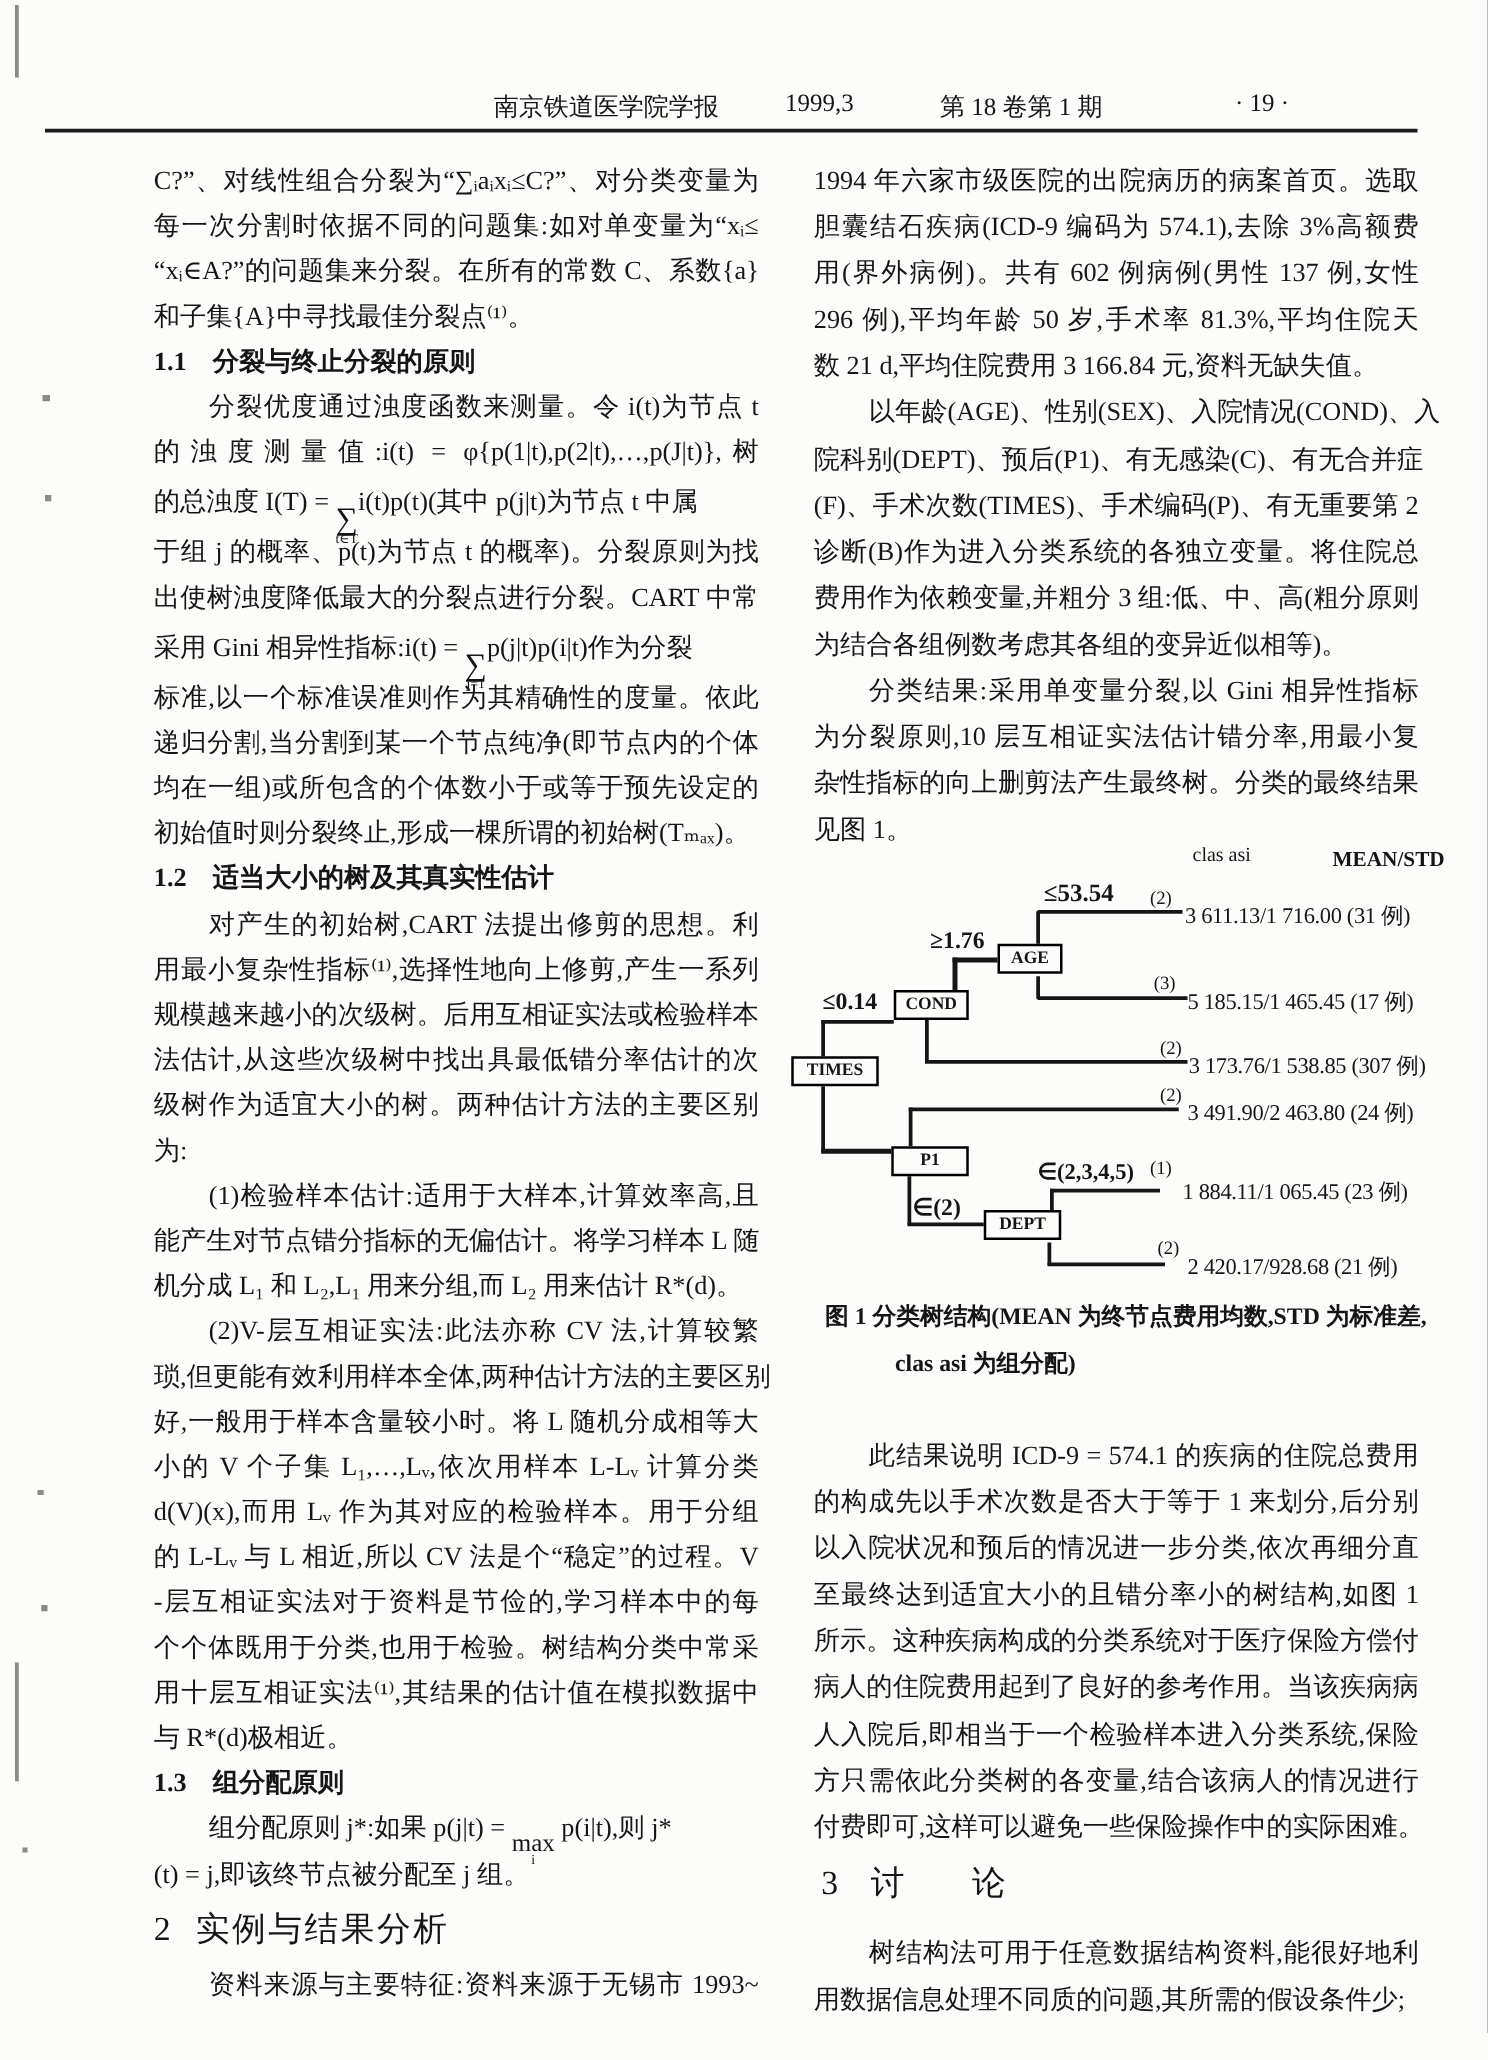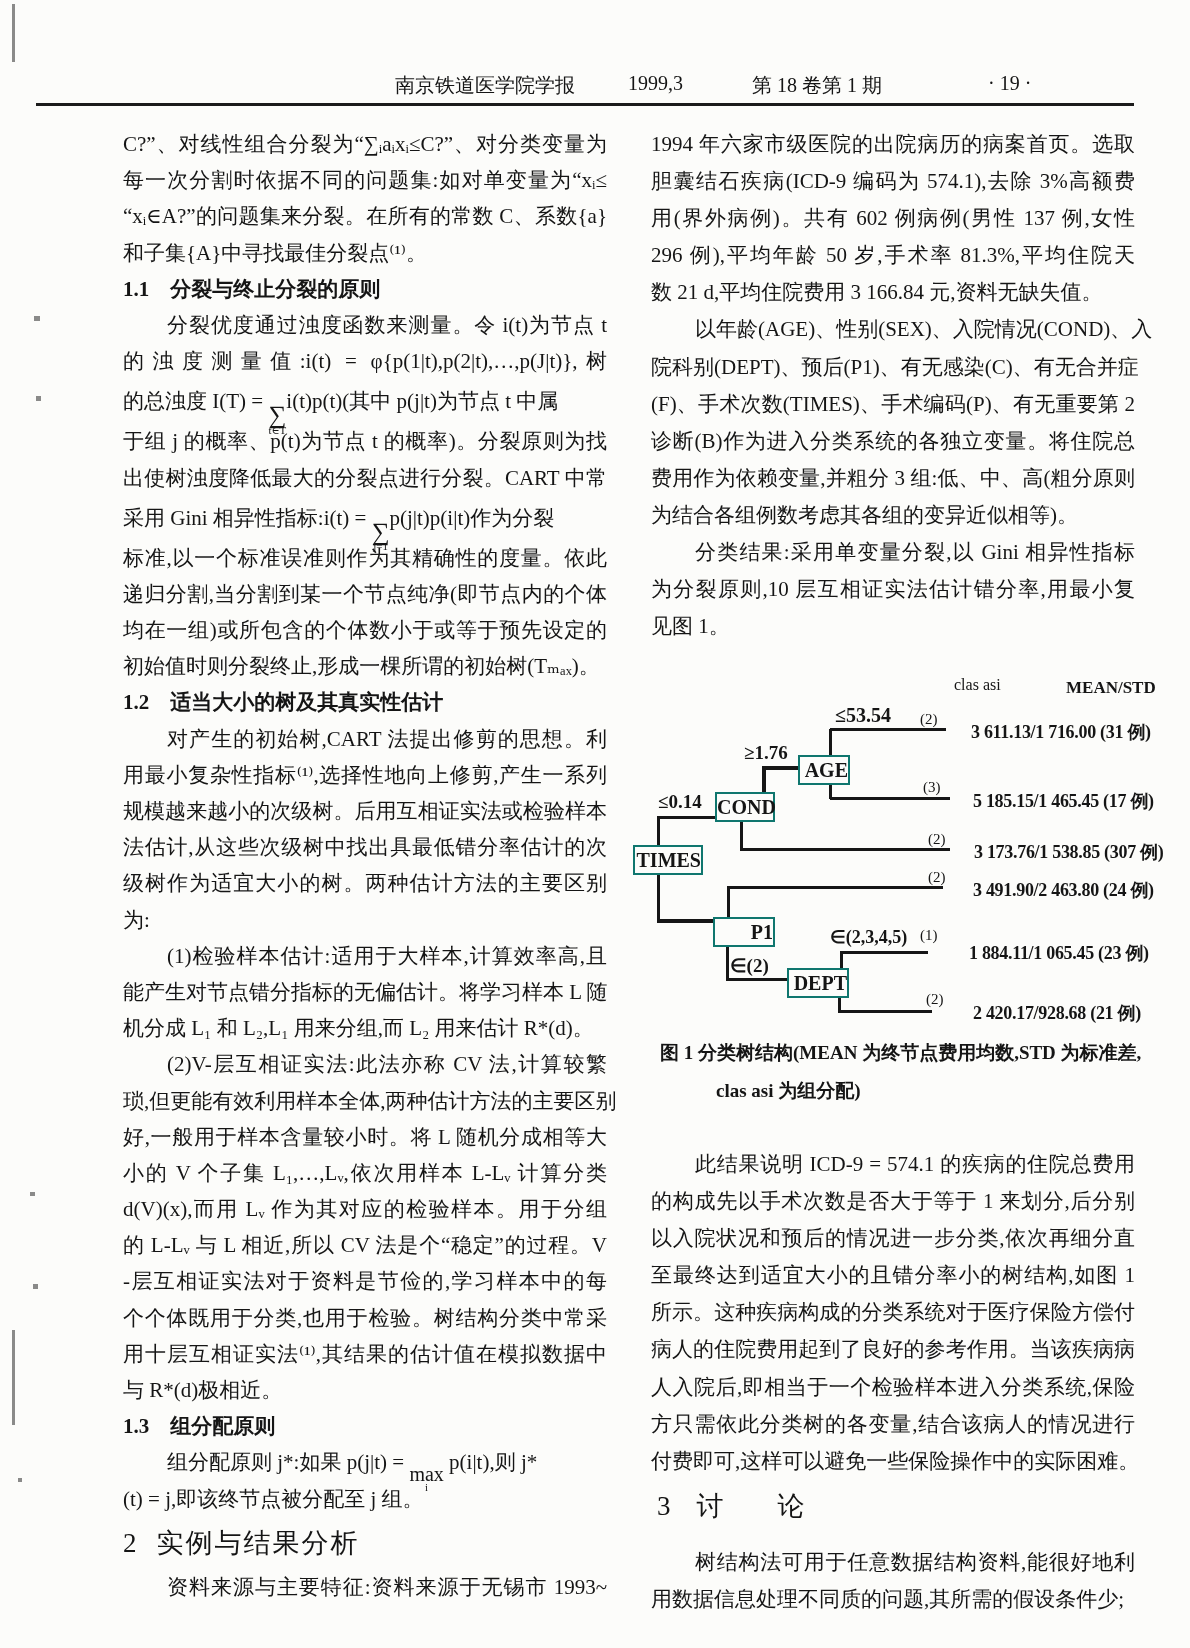--- a/index.html
+++ b/index.html
@@ -26,25 +26,25 @@
   .sum{display:inline-flex;flex-direction:column;align-items:center;line-height:.85;vertical-align:-15px;}
   .sum .sig{font-size:25px;}
   .sum .lim{font-size:11px;}
   .mx{display:inline-flex;flex-direction:column;align-items:center;line-height:.9;vertical-align:-12px;}
   .mx .m{font-size:20px;}
   .mx .lim{font-size:11px;}
 
   
   .fig{position:absolute;left:608px;top:670px;width:565px;height:365px;}
   .fig .hl{position:absolute;background:#161616;}
-  .fig .node{position:absolute;border:2px solid #0f766e;background:#fcfcfa;
-             font-size:20px;font-weight:bold;line-height:1;padding:3px 0;text-align:right;}
+  .fig .node{position:absolute;border:2px solid #000000;background:#fcfcfa;
+             font-size:14px;font-weight:bold;line-height:1;padding:3px 0;text-align:center;}
   .fig .blabel{position:absolute;font-size:19px;font-weight:bold;white-space:nowrap;font-family:Liberation Serif, serif;}
   .fig .clas{position:absolute;font-size:15px;white-space:nowrap;}
-  .fig .leafval{position:absolute;font-size:18px;font-weight:bold;letter-spacing:-.3px;white-space:nowrap;margin-left:23px;}
+  .fig .leafval{position:absolute;font-size:18px;font-weight:normal;letter-spacing:-.3px;white-space:nowrap;}
   .fig .colhead{position:absolute;font-size:16px;white-space:nowrap;margin-left:44px;}
   .fig .colhead.b{font-size:17px;font-weight:bold;}
 
   .cap{position:absolute;font-size:19px;font-weight:bold;white-space:nowrap;}
 
   .h3line{position:absolute;font-size:27px;white-space:nowrap;}
   .h3line .n{margin-right:26px;}
 
   .art{position:absolute;background:#2c2c2c;opacity:.55;}
 </style>
@@ -128,20 +128,21 @@
     <div class="ln">296 例),平均年龄 50 岁,手术率 81.3%,平均住院天</div>
     <div class="ln end">数 21 d,平均住院费用 3 166.84 元,资料无缺失值。</div>
     <div class="ln in">以年龄(AGE)、性别(SEX)、入院情况(COND)、入</div>
     <div class="ln">院科别(DEPT)、预后(P1)、有无感染(C)、有无合并症</div>
     <div class="ln">(F)、手术次数(TIMES)、手术编码(P)、有无重要第 2</div>
     <div class="ln">诊断(B)作为进入分类系统的各独立变量。将住院总</div>
     <div class="ln">费用作为依赖变量,并粗分 3 组:低、中、高(粗分原则</div>
     <div class="ln end">为结合各组例数考虑其各组的变异近似相等)。</div>
     <div class="ln in">分类结果:采用单变量分裂,以 Gini 相异性指标</div>
     <div class="ln">为分裂原则,10 层互相证实法估计错分率,用最小复</div>
+    <div class="ln">杂性指标的向上删剪法产生最终树。分类的最终结果</div>
     <div class="ln end">见图 1。</div>
   </div>
 
   <div class="fig">
     <span class="colhead" style="left:302px;top:6px">clas asi</span>
     <span class="colhead b" style="left:414px;top:8px">MEAN/STD</span>
 
     <i class="hl" style="left:221px;top:59px;width:3px;height:27px"></i>
     <i class="hl" style="left:222px;top:58px;width:116px;height:3px"></i>
     <i class="hl" style="left:221px;top:111px;width:3px;height:18px"></i>

